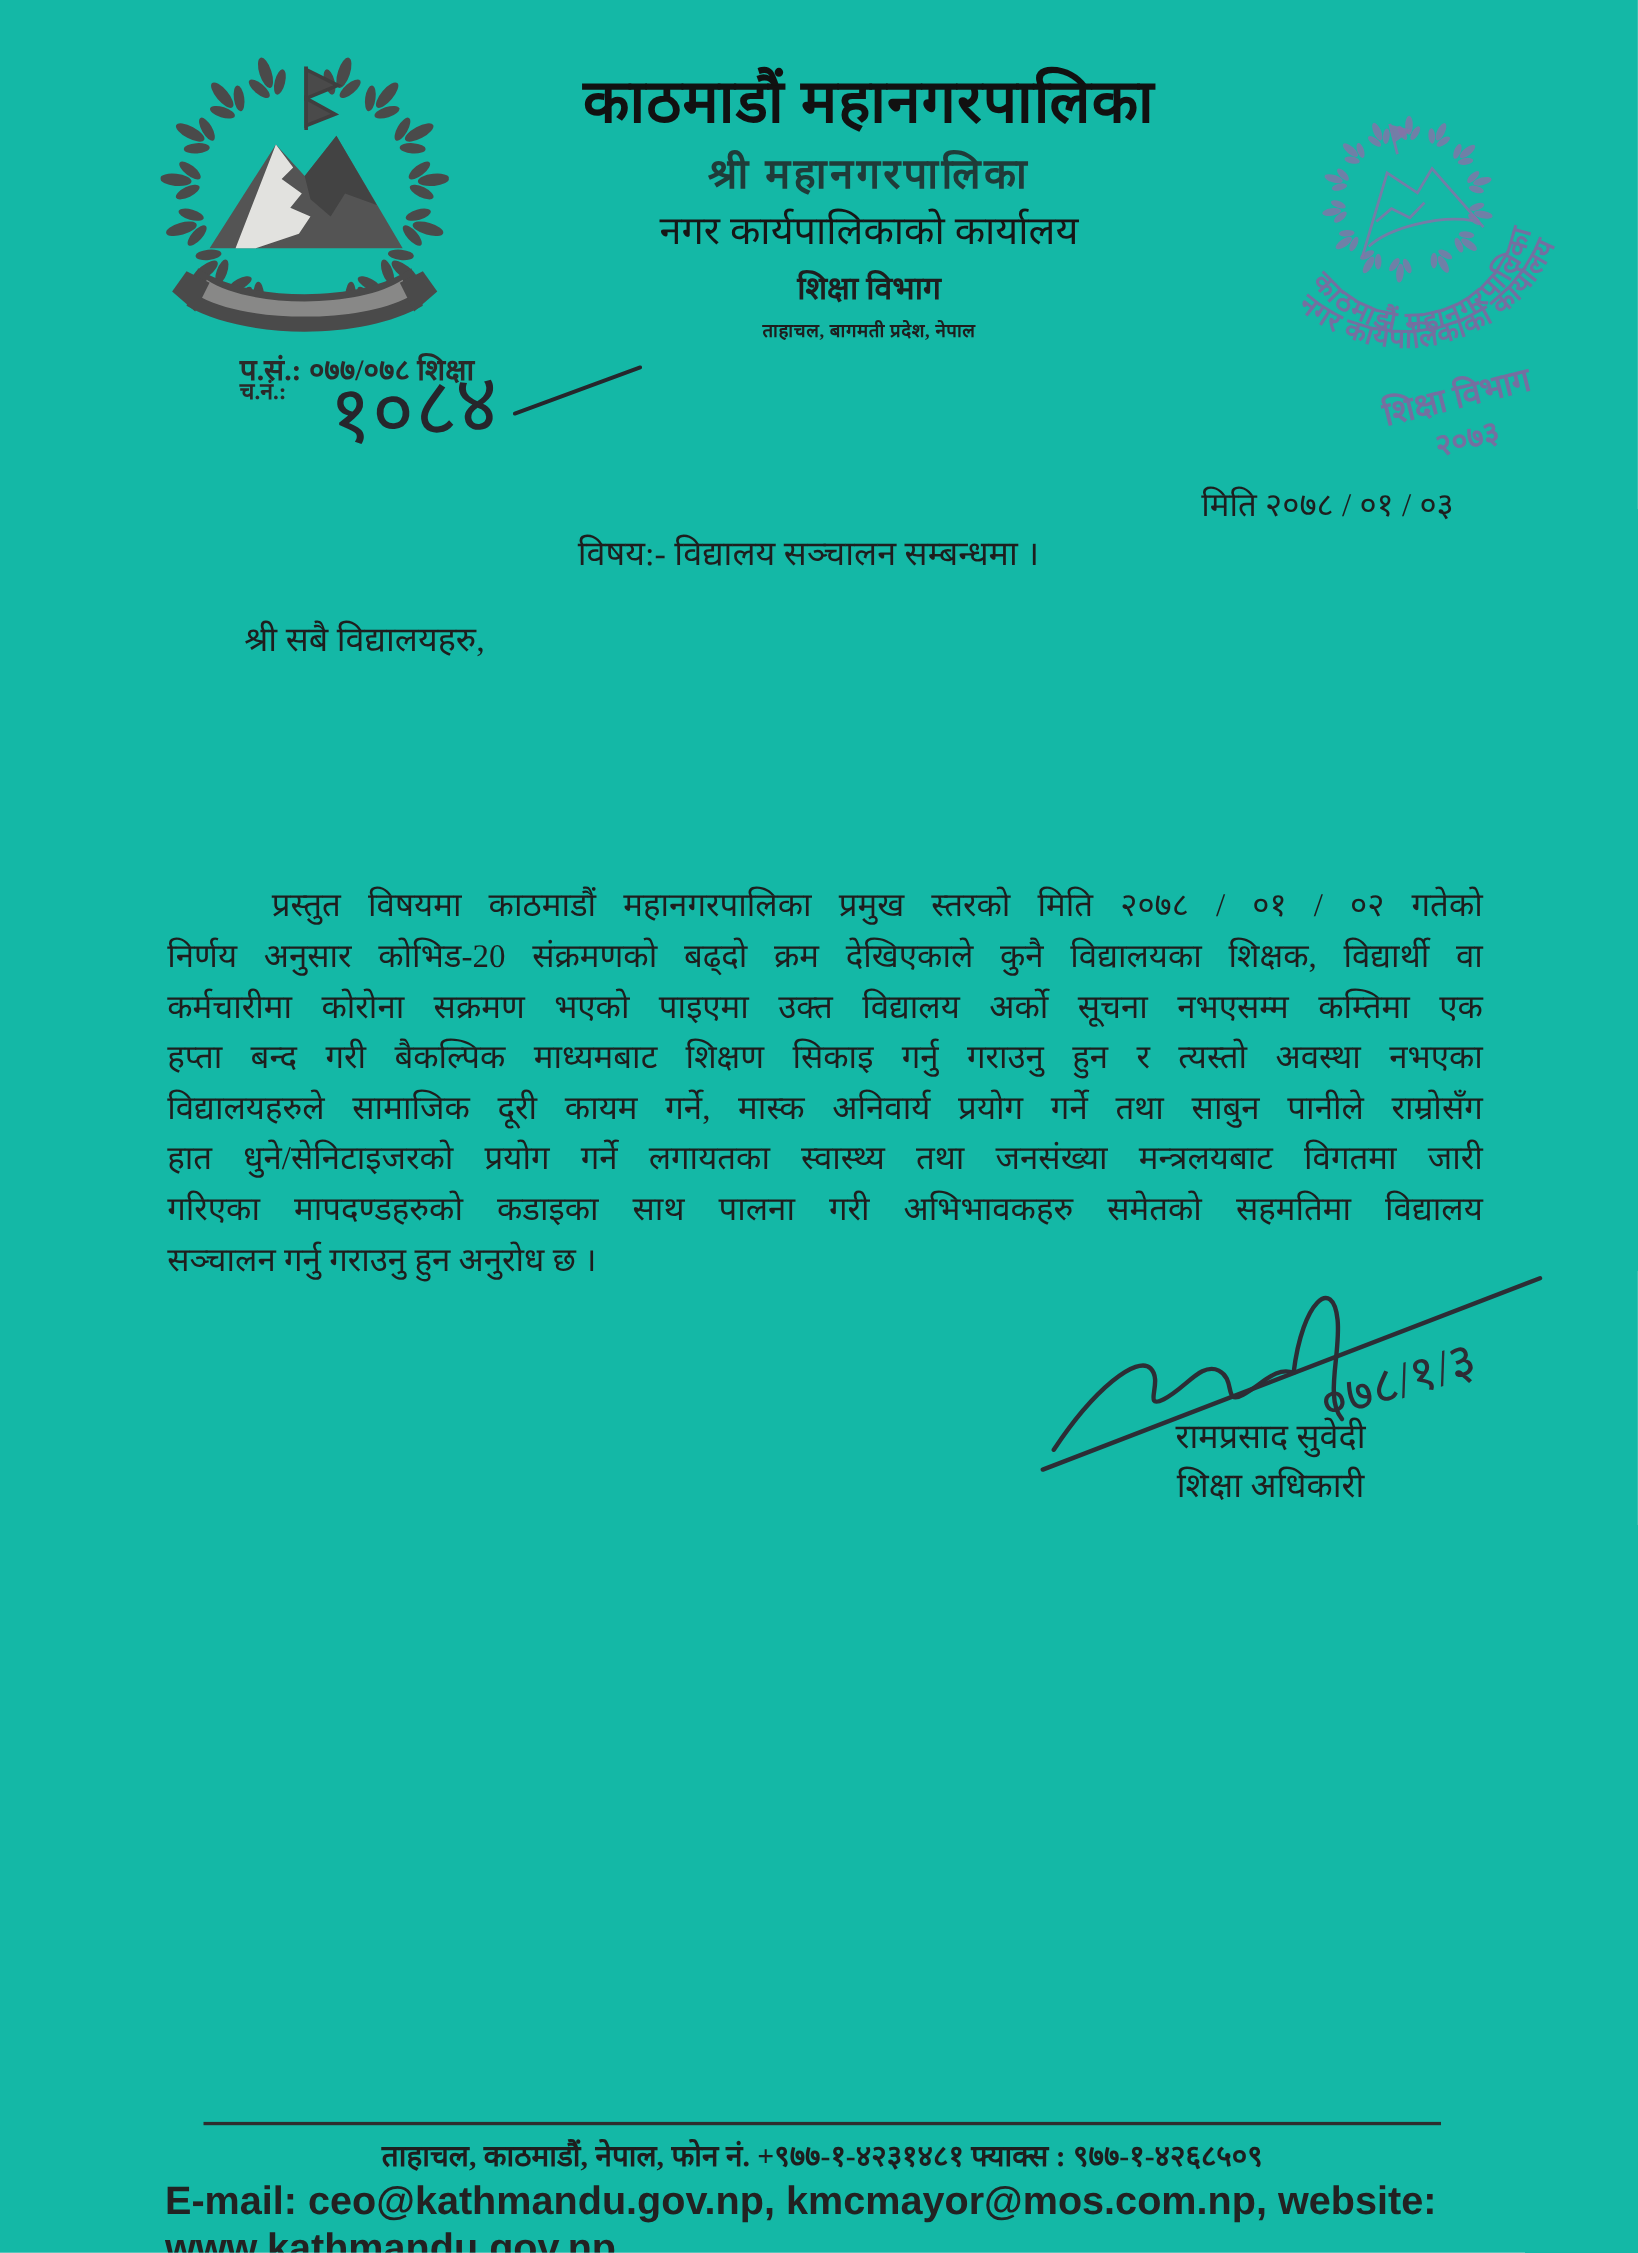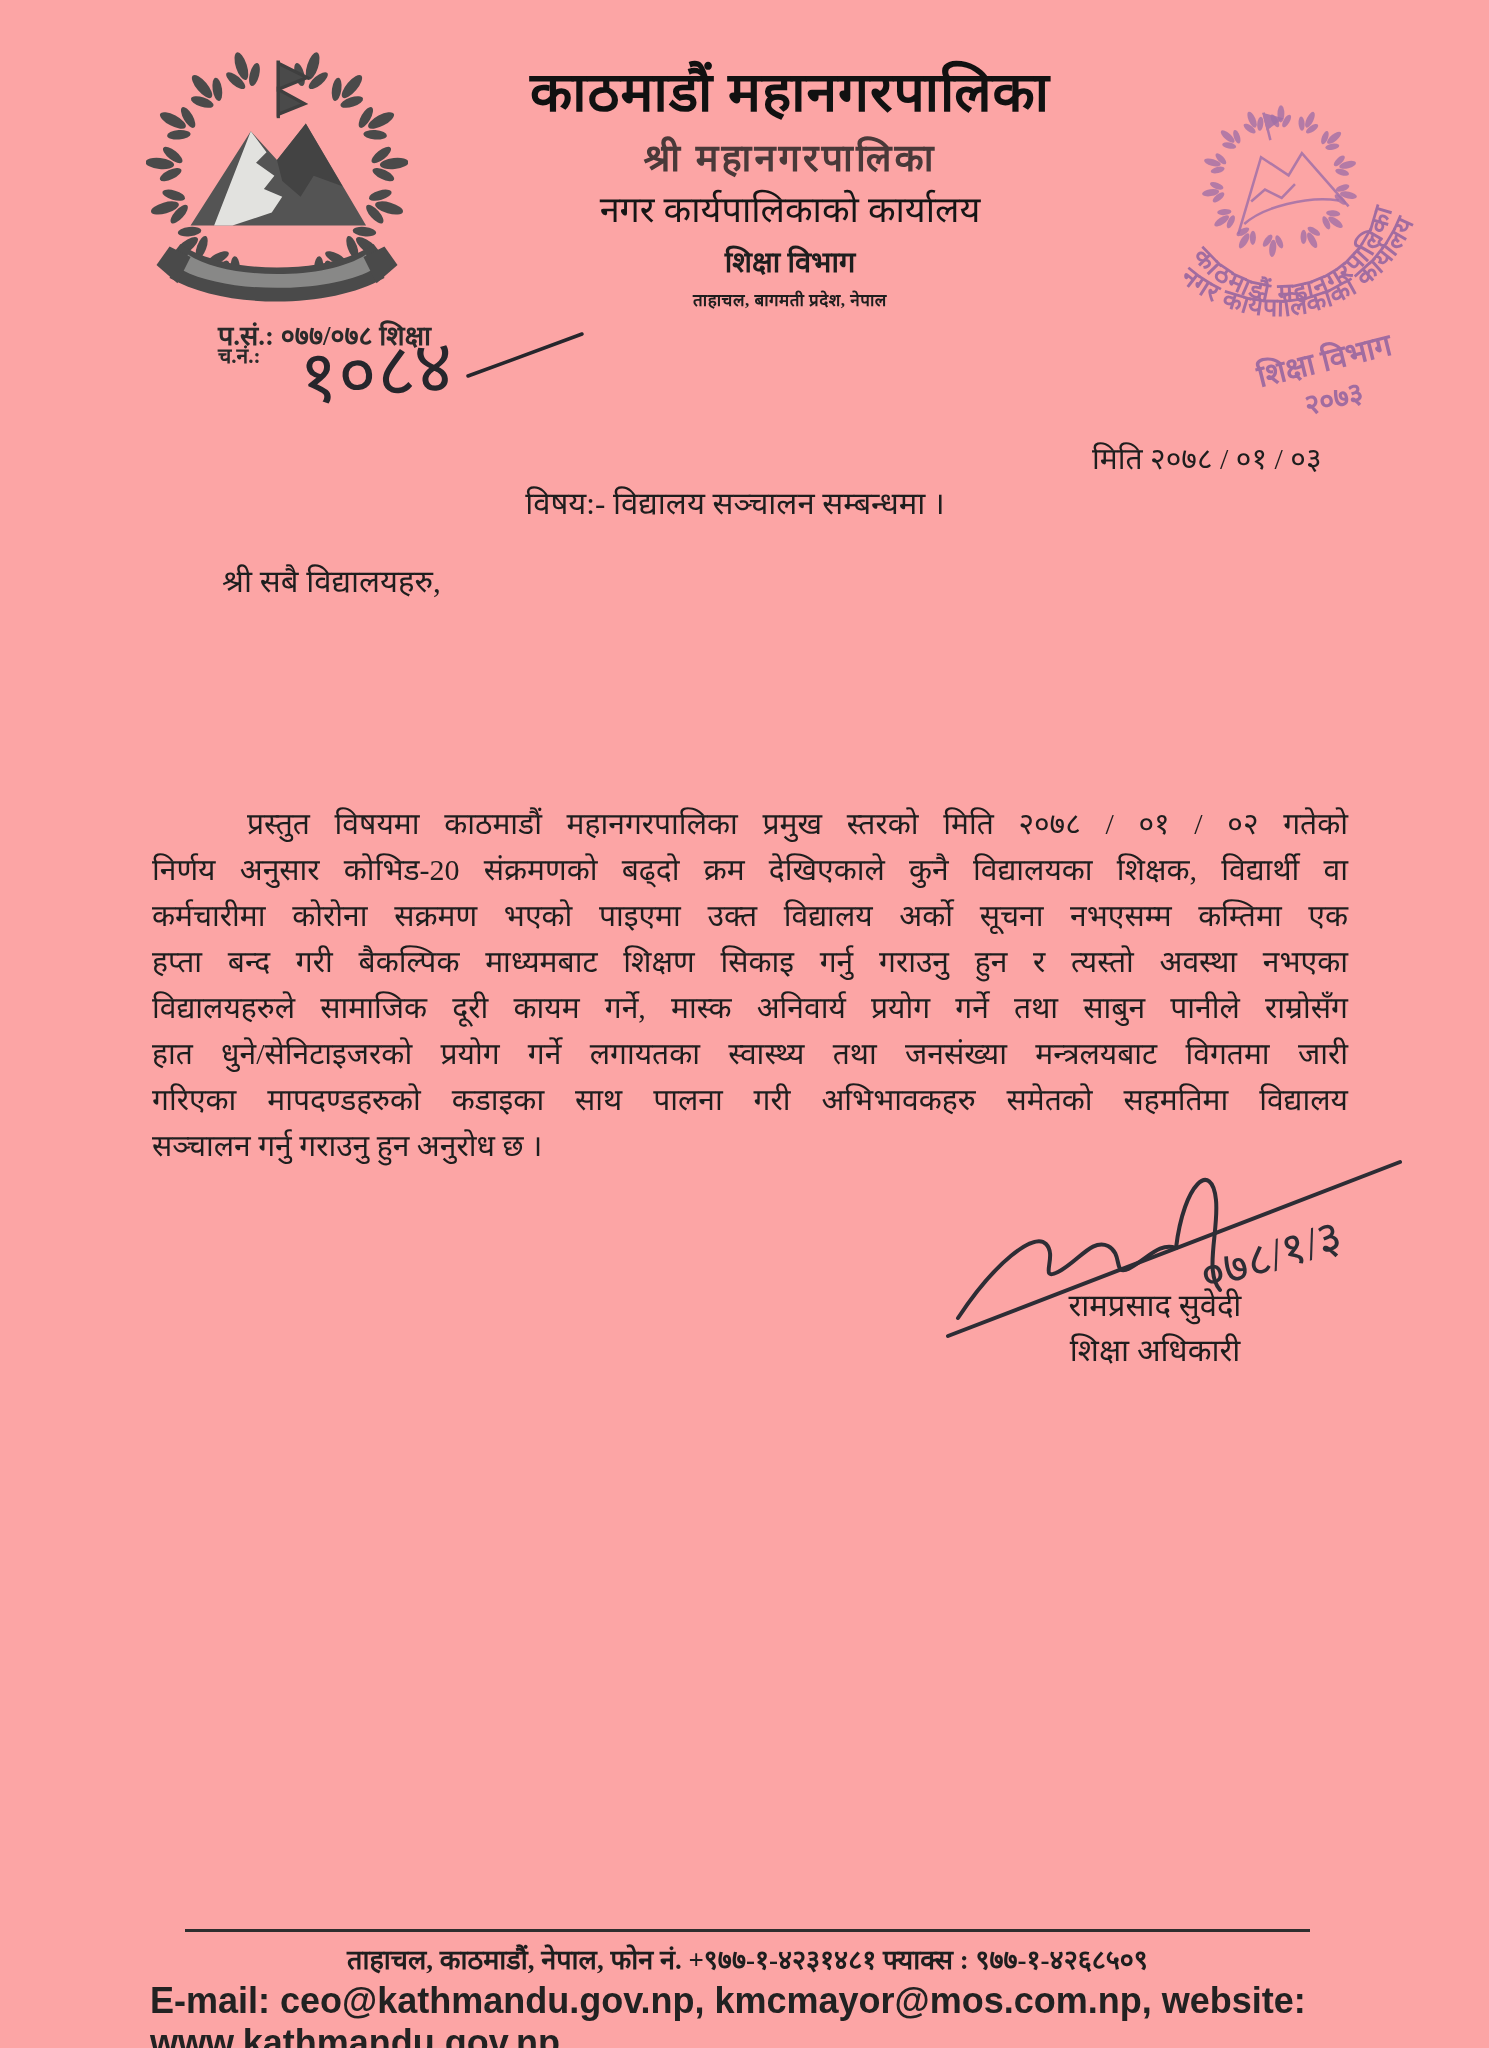--- a/index.html
+++ b/index.html
@@ -1,21 +1,21 @@
 <!DOCTYPE html>
 <html><head>
 <meta charset="utf-8">
 <style>
   html,body{margin:0;padding:0;}
   body{background:#e8e8e8;}
   .page{
     position:relative;
     width:1489px;height:2048px;
     margin:0 auto;
-    background:#fca5a5;
+    background:#14b8a6;
     font-family:"Liberation Serif","DejaVu Serif",serif;
     color:#1e1e1e;
     overflow:hidden;
   }
   
   .emblem{position:absolute;left:146px;top:50px;width:262px;height:270px;}
   .header-center{position:absolute;left:340px;top:64px;width:900px;text-align:center;}
   .org-title{font-size:55px;font-weight:bold;letter-spacing:1px;line-height:58px;margin:0;color:#111;}
   .ghost-line{font-size:38px;font-weight:bold;margin-top:8px;letter-spacing:3px;opacity:.82;filter:blur(.5px);color:#222;}
   .office-line{font-size:36px;margin-top:2px;color:#161616;}

